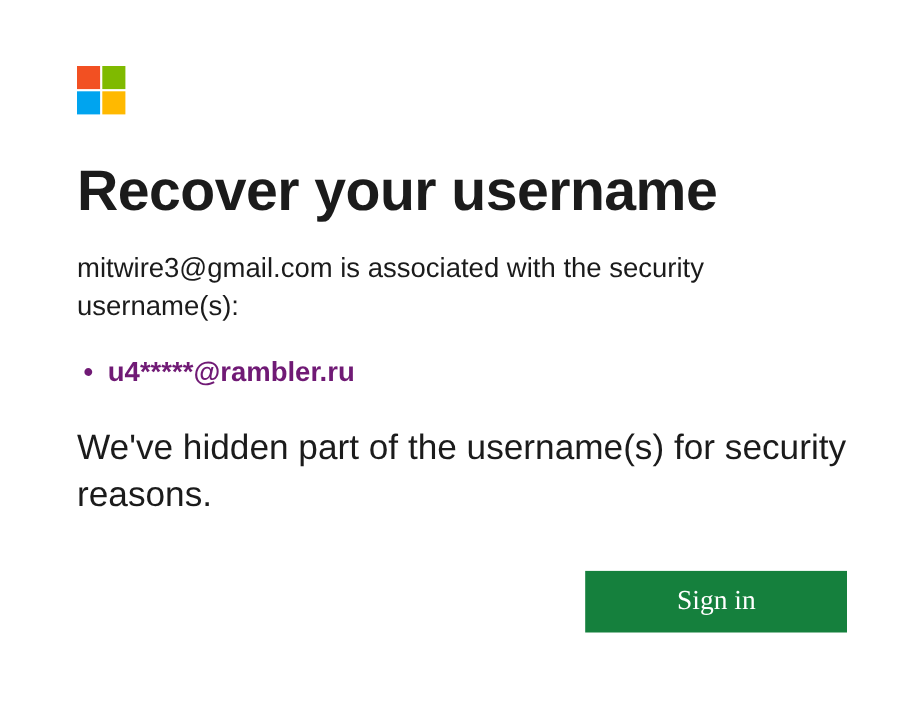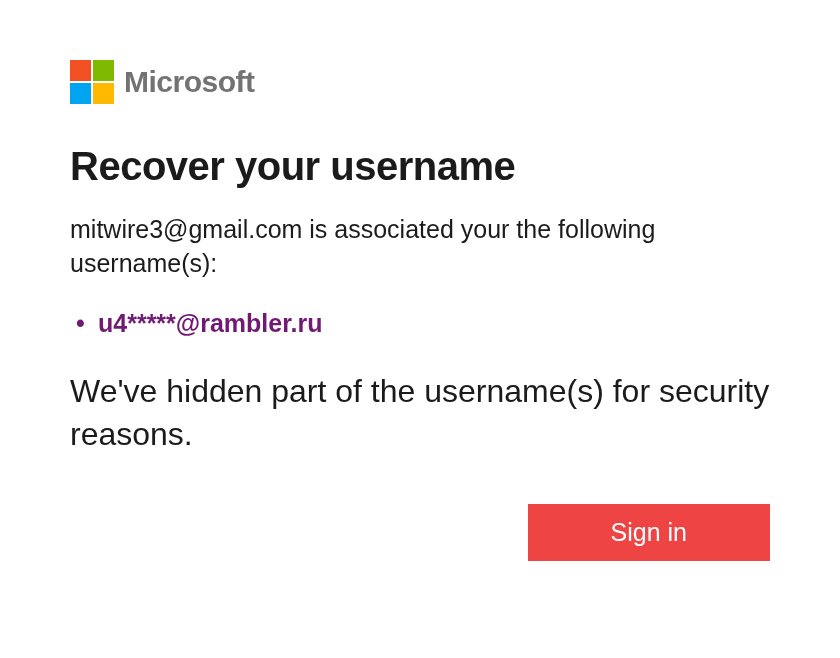--- a/index.html
+++ b/index.html
@@ -32,21 +32,21 @@
     .ms-logo .sq2 { background: #7fba00; }
     .ms-logo .sq3 { background: #00a4ef; }
     .ms-logo .sq4 { background: #ffb900; }
     .logo-text {
       font-size: 30px;
       font-weight: 600;
       color: #737373;
       letter-spacing: -0.5px;
     }
     .page-title {
-      font-size: 40px;
+      font-size: 52px;
       font-weight: 700;
       color: #1b1b1b;
       margin-bottom: 24px;
       letter-spacing: -0.5px;
     }
     .body-text {
       font-size: 25px;
       color: #1b1b1b;
       line-height: 1.35;
       margin-bottom: 28px;
@@ -73,47 +73,46 @@
       font-size: 32px;
       color: #1b1b1b;
       line-height: 1.35;
       margin-bottom: 48px;
     }
     .action-row {
       display: flex;
       justify-content: flex-end;
     }
     .signin-btn {
-      background: #ef4444;
+      background: #15803d;
       color: #fff;
       border: none;
       font-size: 25px;
       font-weight: 400;
       padding: 14px 83px;
       min-width: 200px;
       cursor: pointer;
-      font-family: Liberation Sans, sans-serif;
+      font-family: Liberation Serif, serif;
     }
   </style>
 </head>
 <body>
 
 <div class="logo-row">
   <div class="ms-logo">
     <div class="sq1"></div>
     <div class="sq2"></div>
     <div class="sq3"></div>
     <div class="sq4"></div>
   </div>
-  <span class="logo-text">Microsoft</span>
 </div>
 
 <h1 class="page-title">Recover your username</h1>
 
-<p class="body-text">mitwire3@gmail.com is associated your the following username(s):</p>
+<p class="body-text">mitwire3@gmail.com is associated with the security username(s):</p>
 
 <ul class="username-list">
   <li>u4*****@rambler.ru</li>
 </ul>
 
 <p class="hidden-note">We've hidden part of the username(s) for security reasons.</p>
 
 <div class="action-row">
   <button class="signin-btn">Sign in</button>
 </div>

